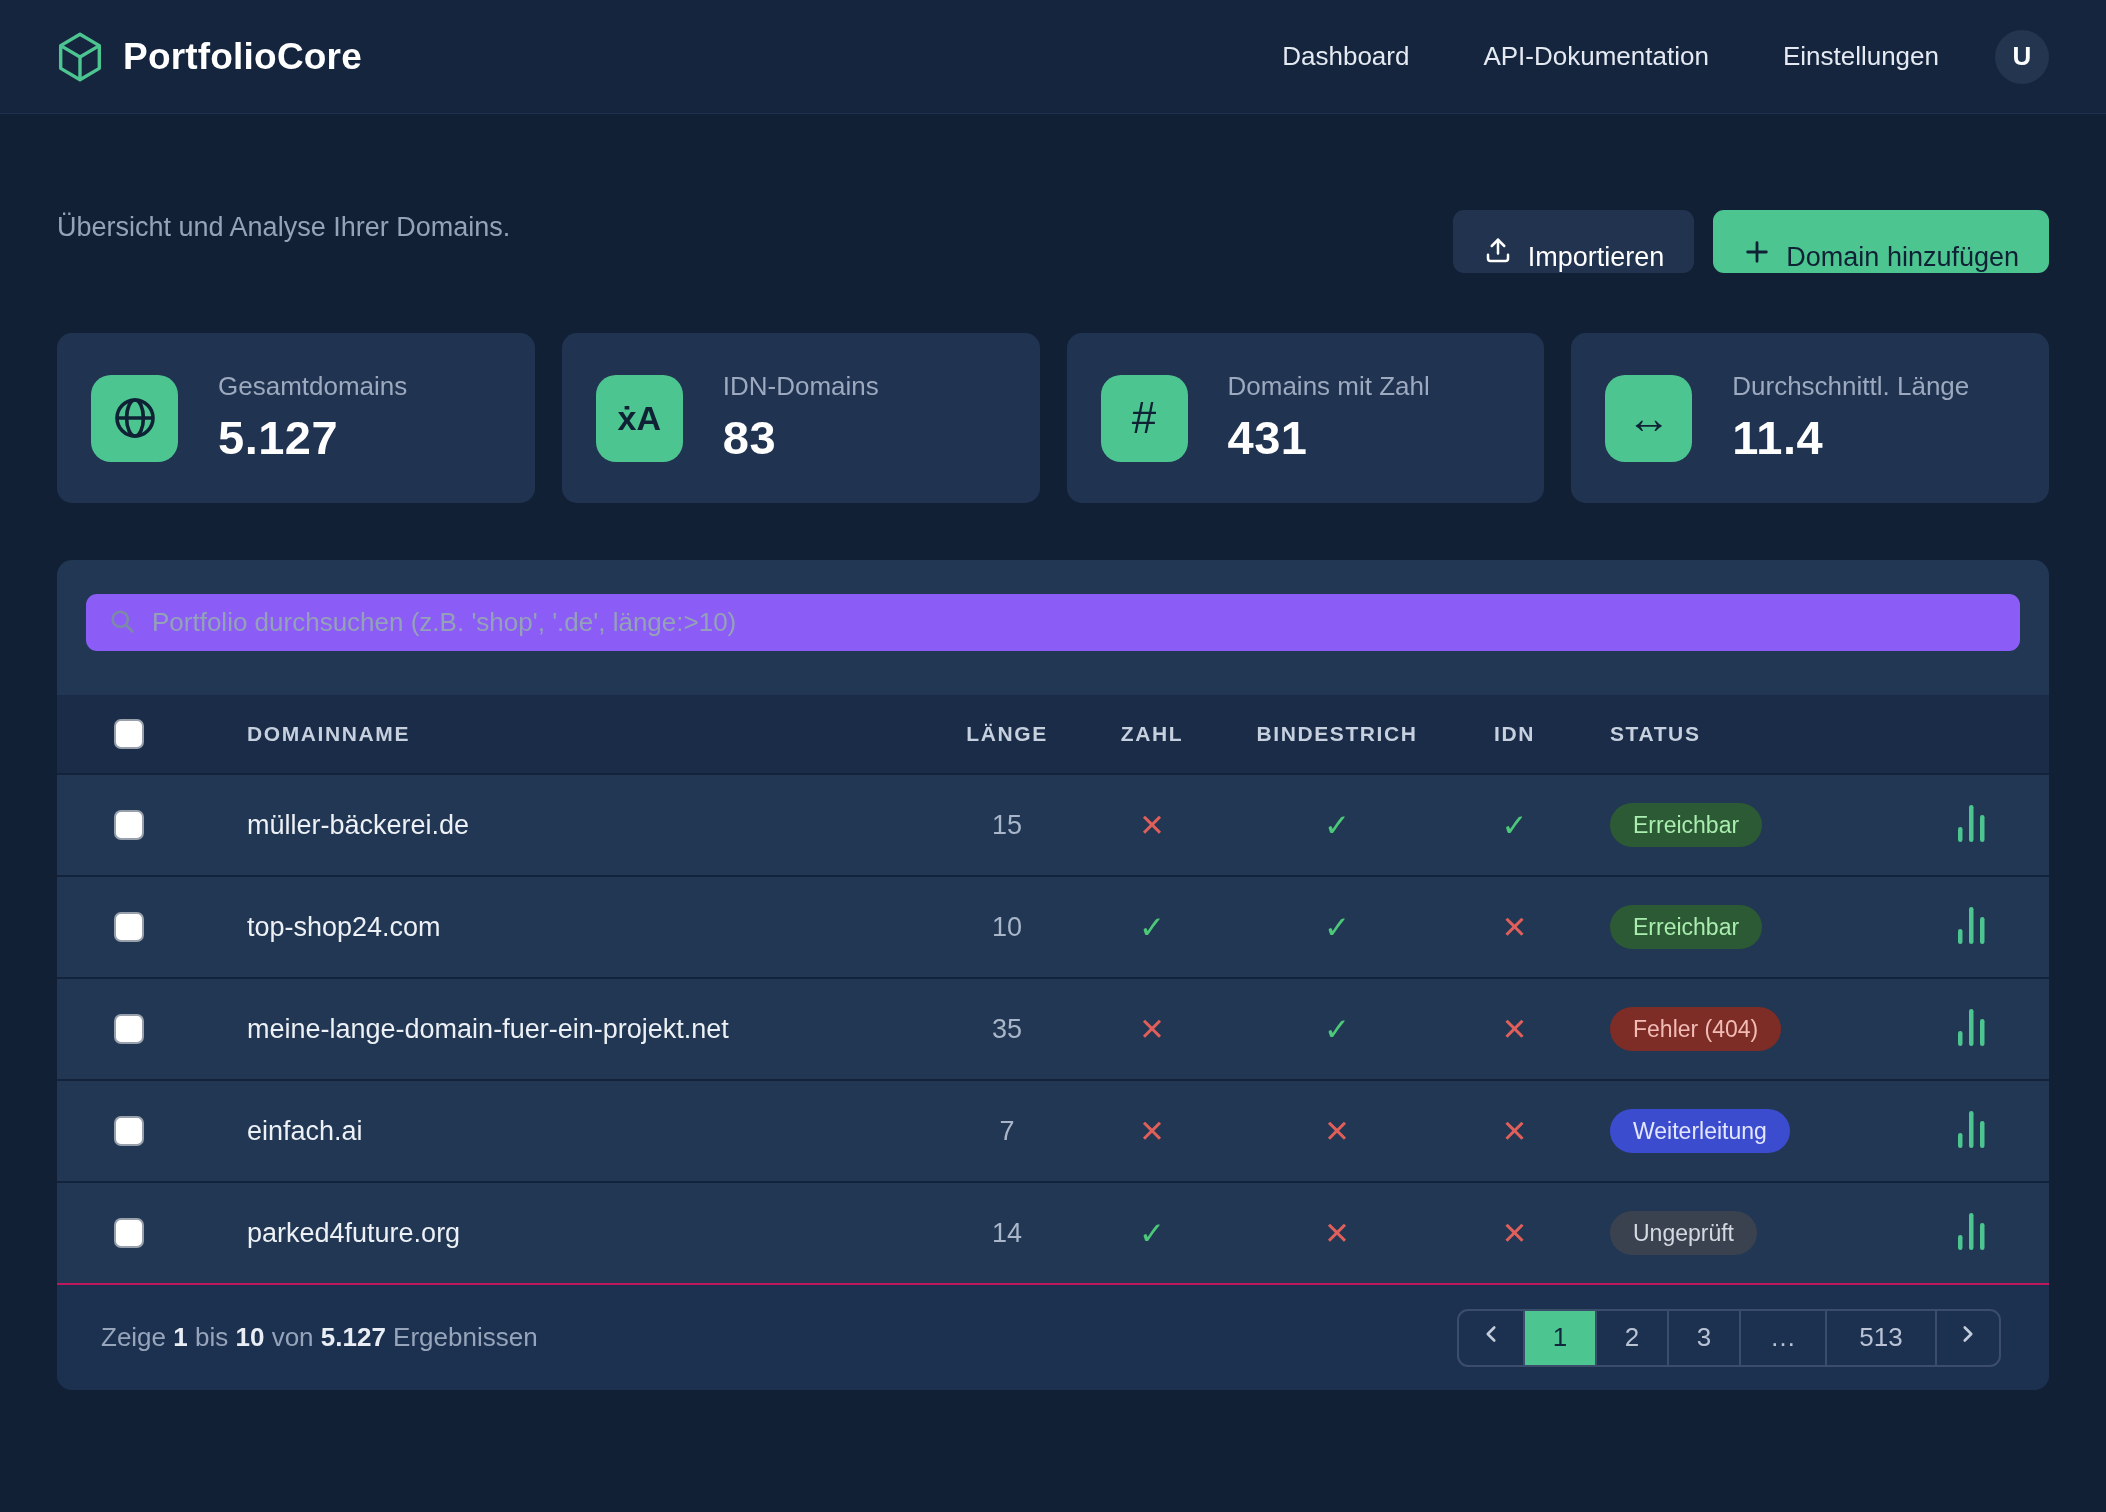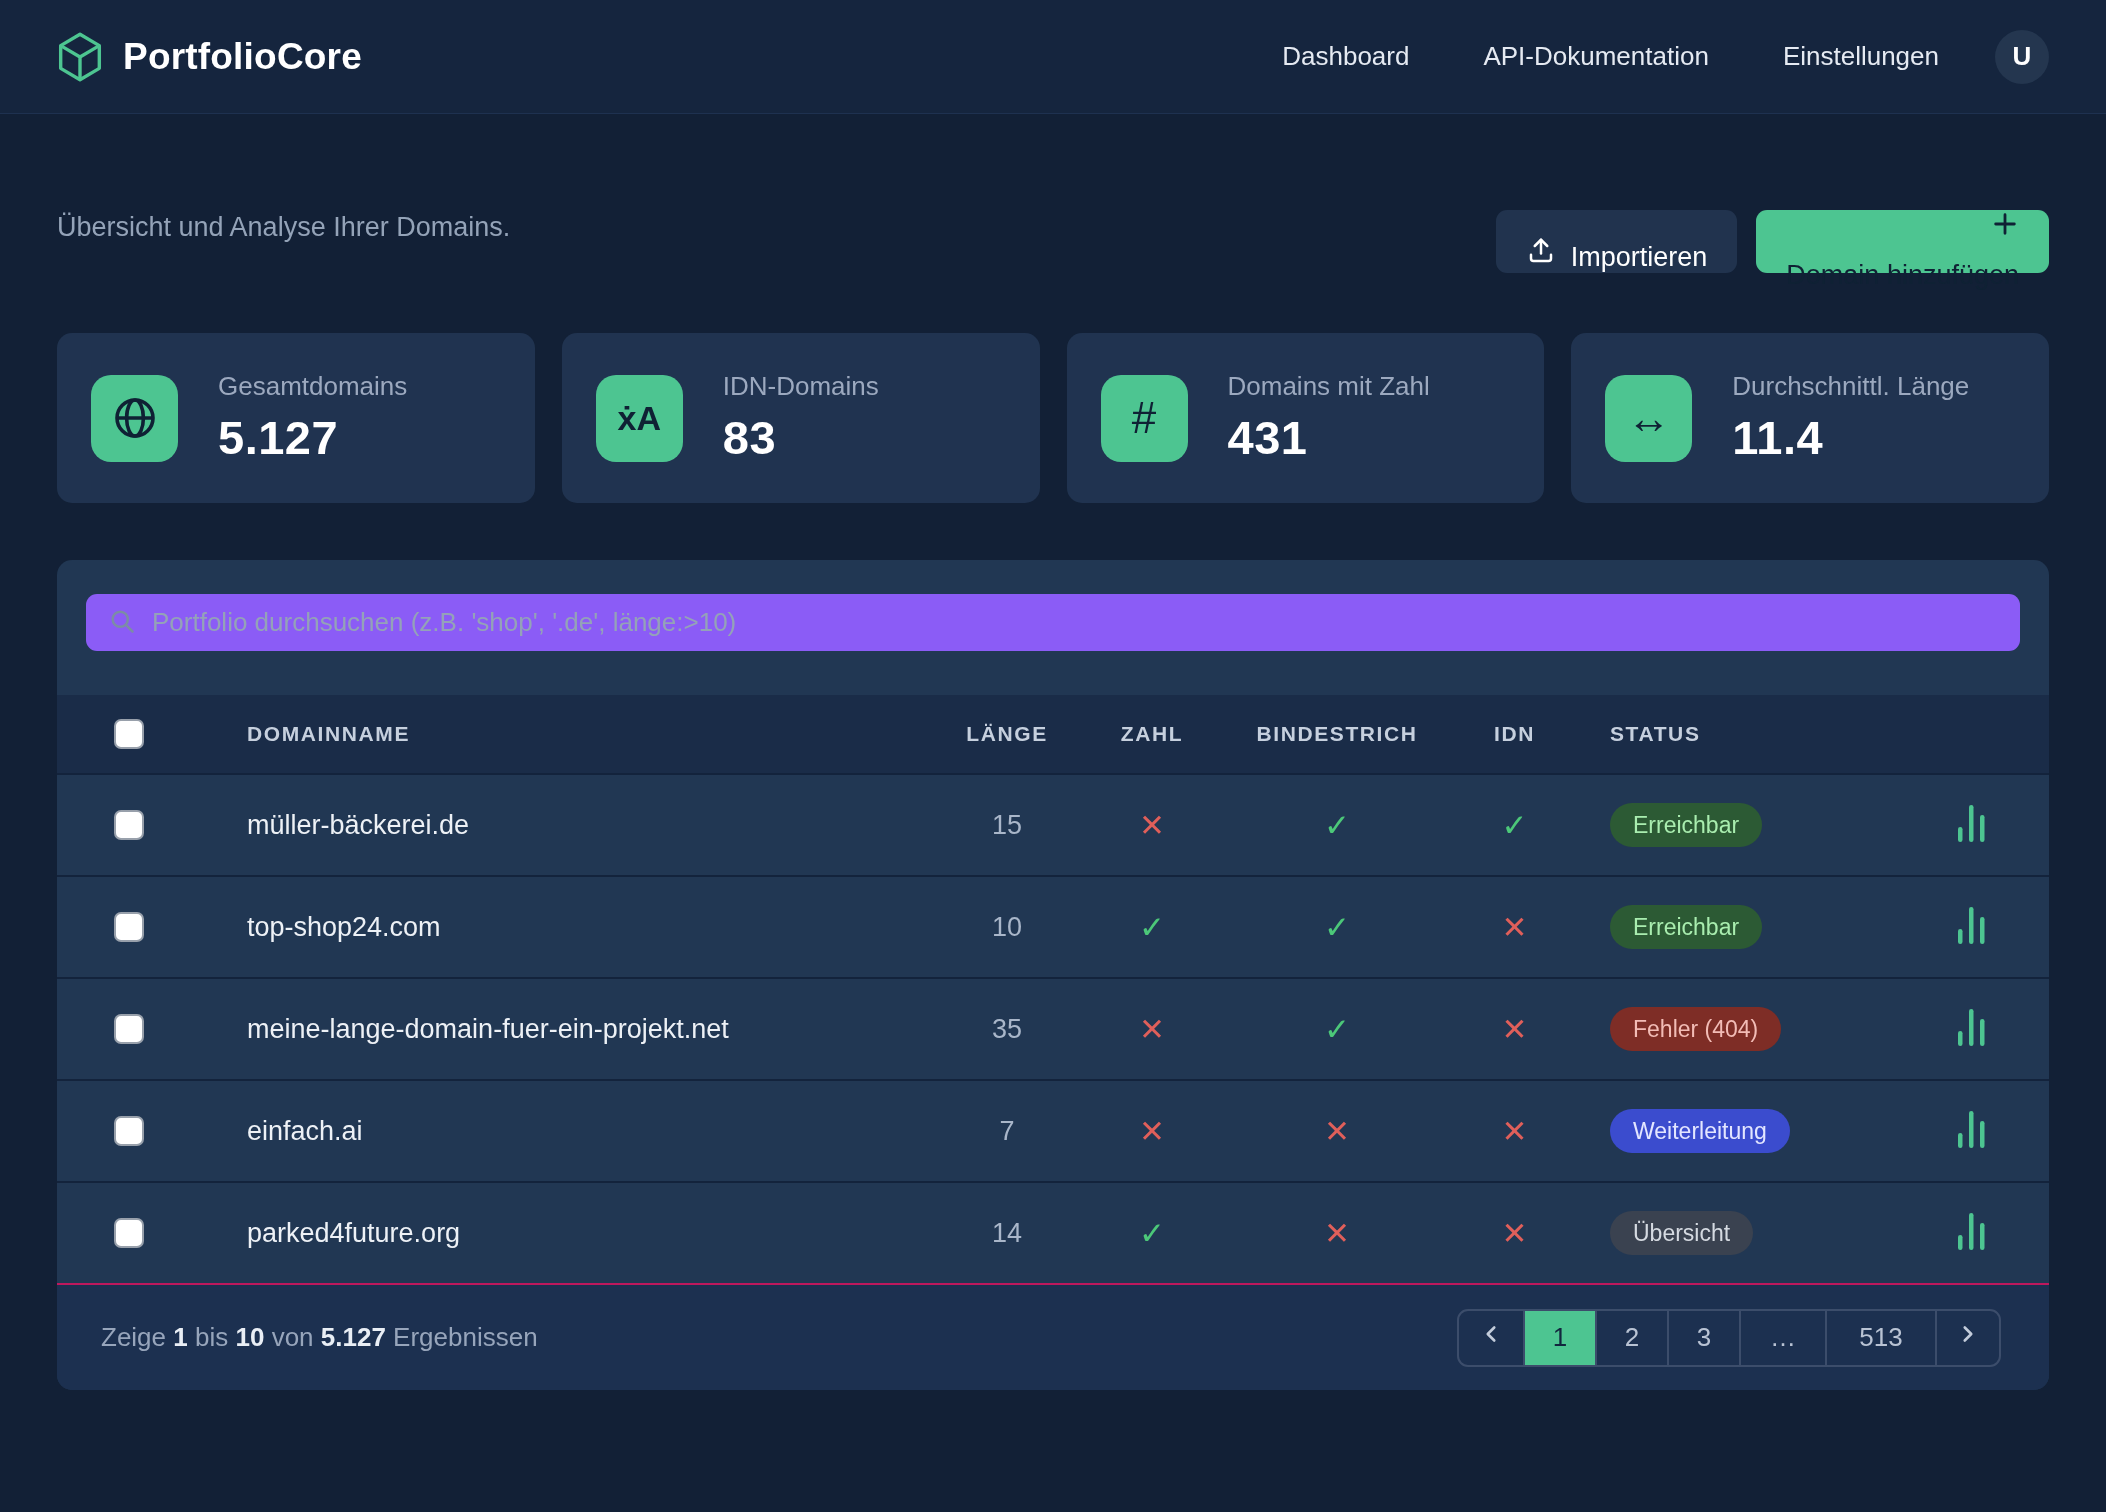--- a/index.html
+++ b/index.html
@@ -33,21 +33,21 @@
   .page-head { margin-top:82px; display:flex; align-items:flex-start; }
   .page-title { font-size:56px; font-weight:700; color:#F4F7FA; letter-spacing:0.3px; }
   .page-subtitle { font-size:27px; color:#94A3B8; margin-top:16px; }
   .head-actions { margin-left:auto; display:flex; gap:19px; padding-top:14px; }
   .btn {
     height:63px; border-radius:11px; border:none; cursor:pointer;
     display:flex; align-items:flex-end; gap:15px;
     font-family:inherit; font-size:27px; padding:0 30px;
   }
   .btn-secondary { background:#21334E; color:#FFFFFF; }
-  .btn-primary { background:#4DC591; color:#0F2134; font-weight:500;flex-direction:column; }
+  .btn-primary { background:#4DC591; color:#0F2134; font-weight:500; }
   
   .stats { margin-top:60px; display:grid; grid-template-columns:repeat(4,1fr); gap:27px; }
   .stat-card {
     height:170px; border-radius:15px; background:#203350;
     display:flex; align-items:center; padding-left:34px; gap:40px;
   }
   .stat-tile {
     width:87px; height:87px; border-radius:20px; background:#4DC591;
     display:flex; align-items:center; justify-content:center;
     color:#0F2134; font-size:44px; flex:none;
@@ -326,21 +326,21 @@
     </div>
 
     <div class="trow cols">
       <div class="checkbox"></div>
       <div class="domain">parked4future.org</div>
       <div class="len">14</div>
       <div class="mark mark-yes">✓</div>
       <div class="mark mark-no">✕</div>
       <div class="mark mark-no">✕</div>
       <div class="badge-cell">
-        <span class="badge badge--unchecked">Übersicht</span>
+        <span class="badge badge--unchecked">Ungeprüft</span>
       </div>
       <div class="bars-cell">
         <span>
           <svg width="34" height="44" viewBox="0 0 34 44" fill="#4DC591">
             <rect x="3" y="26" width="4.5" height="15" rx="2.2"></rect>
               <rect x="14" y="4" width="4.5" height="37" rx="2.2"></rect>
               <rect x="25" y="14" width="4.5" height="27" rx="2.2"></rect>
           </svg>
         </span>
       </div>

